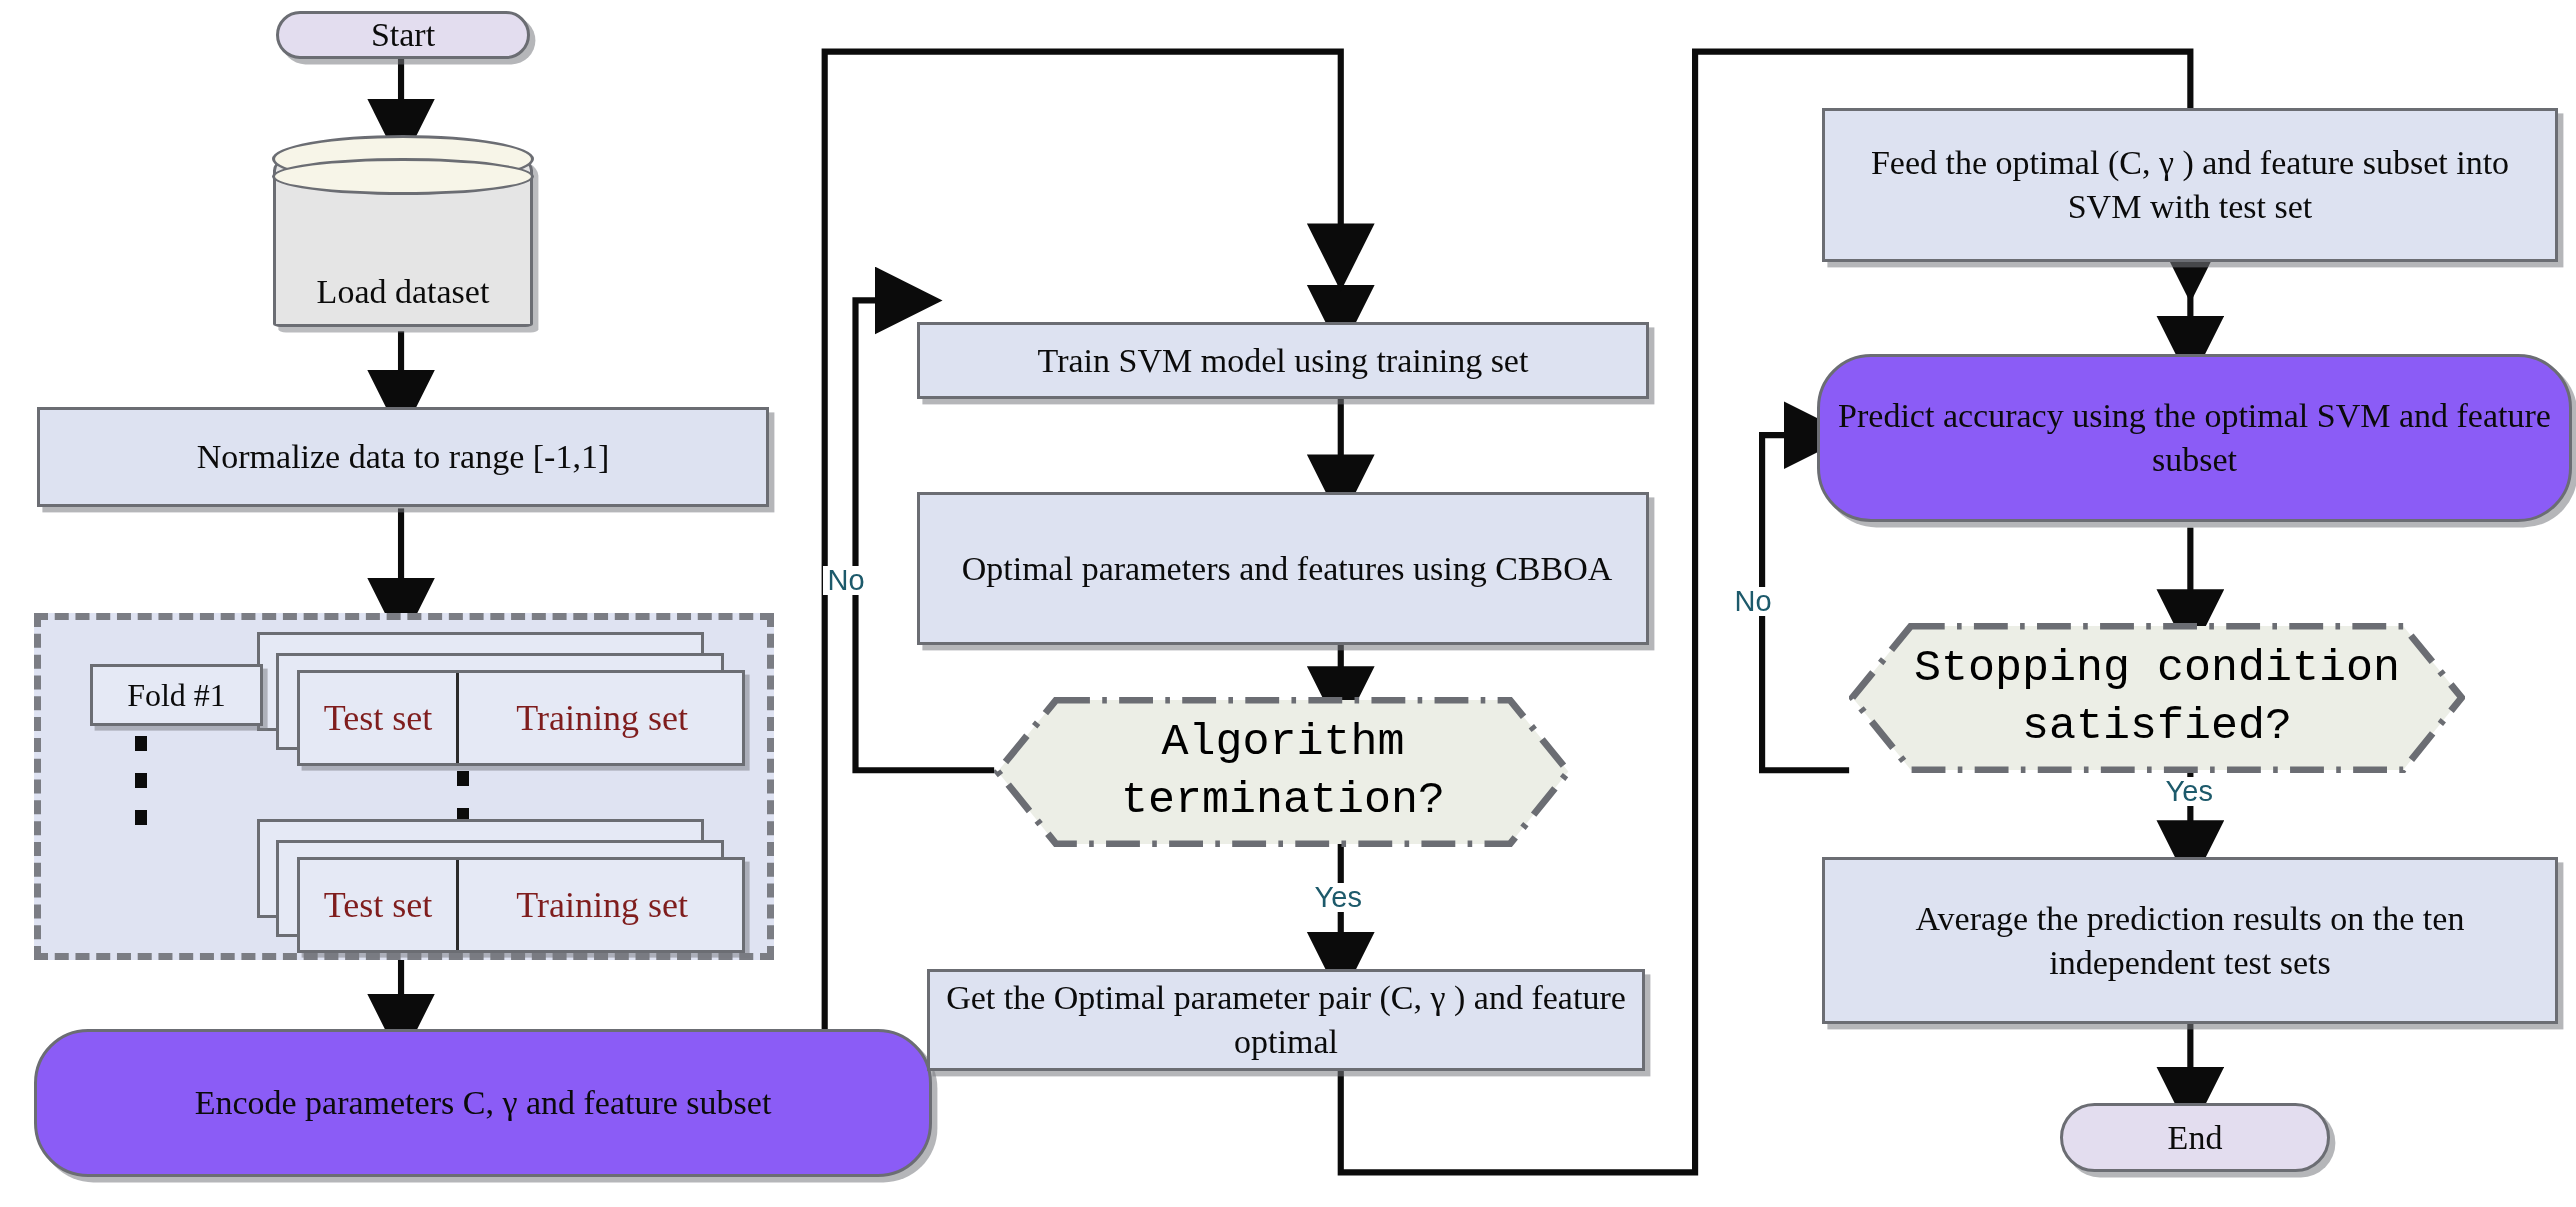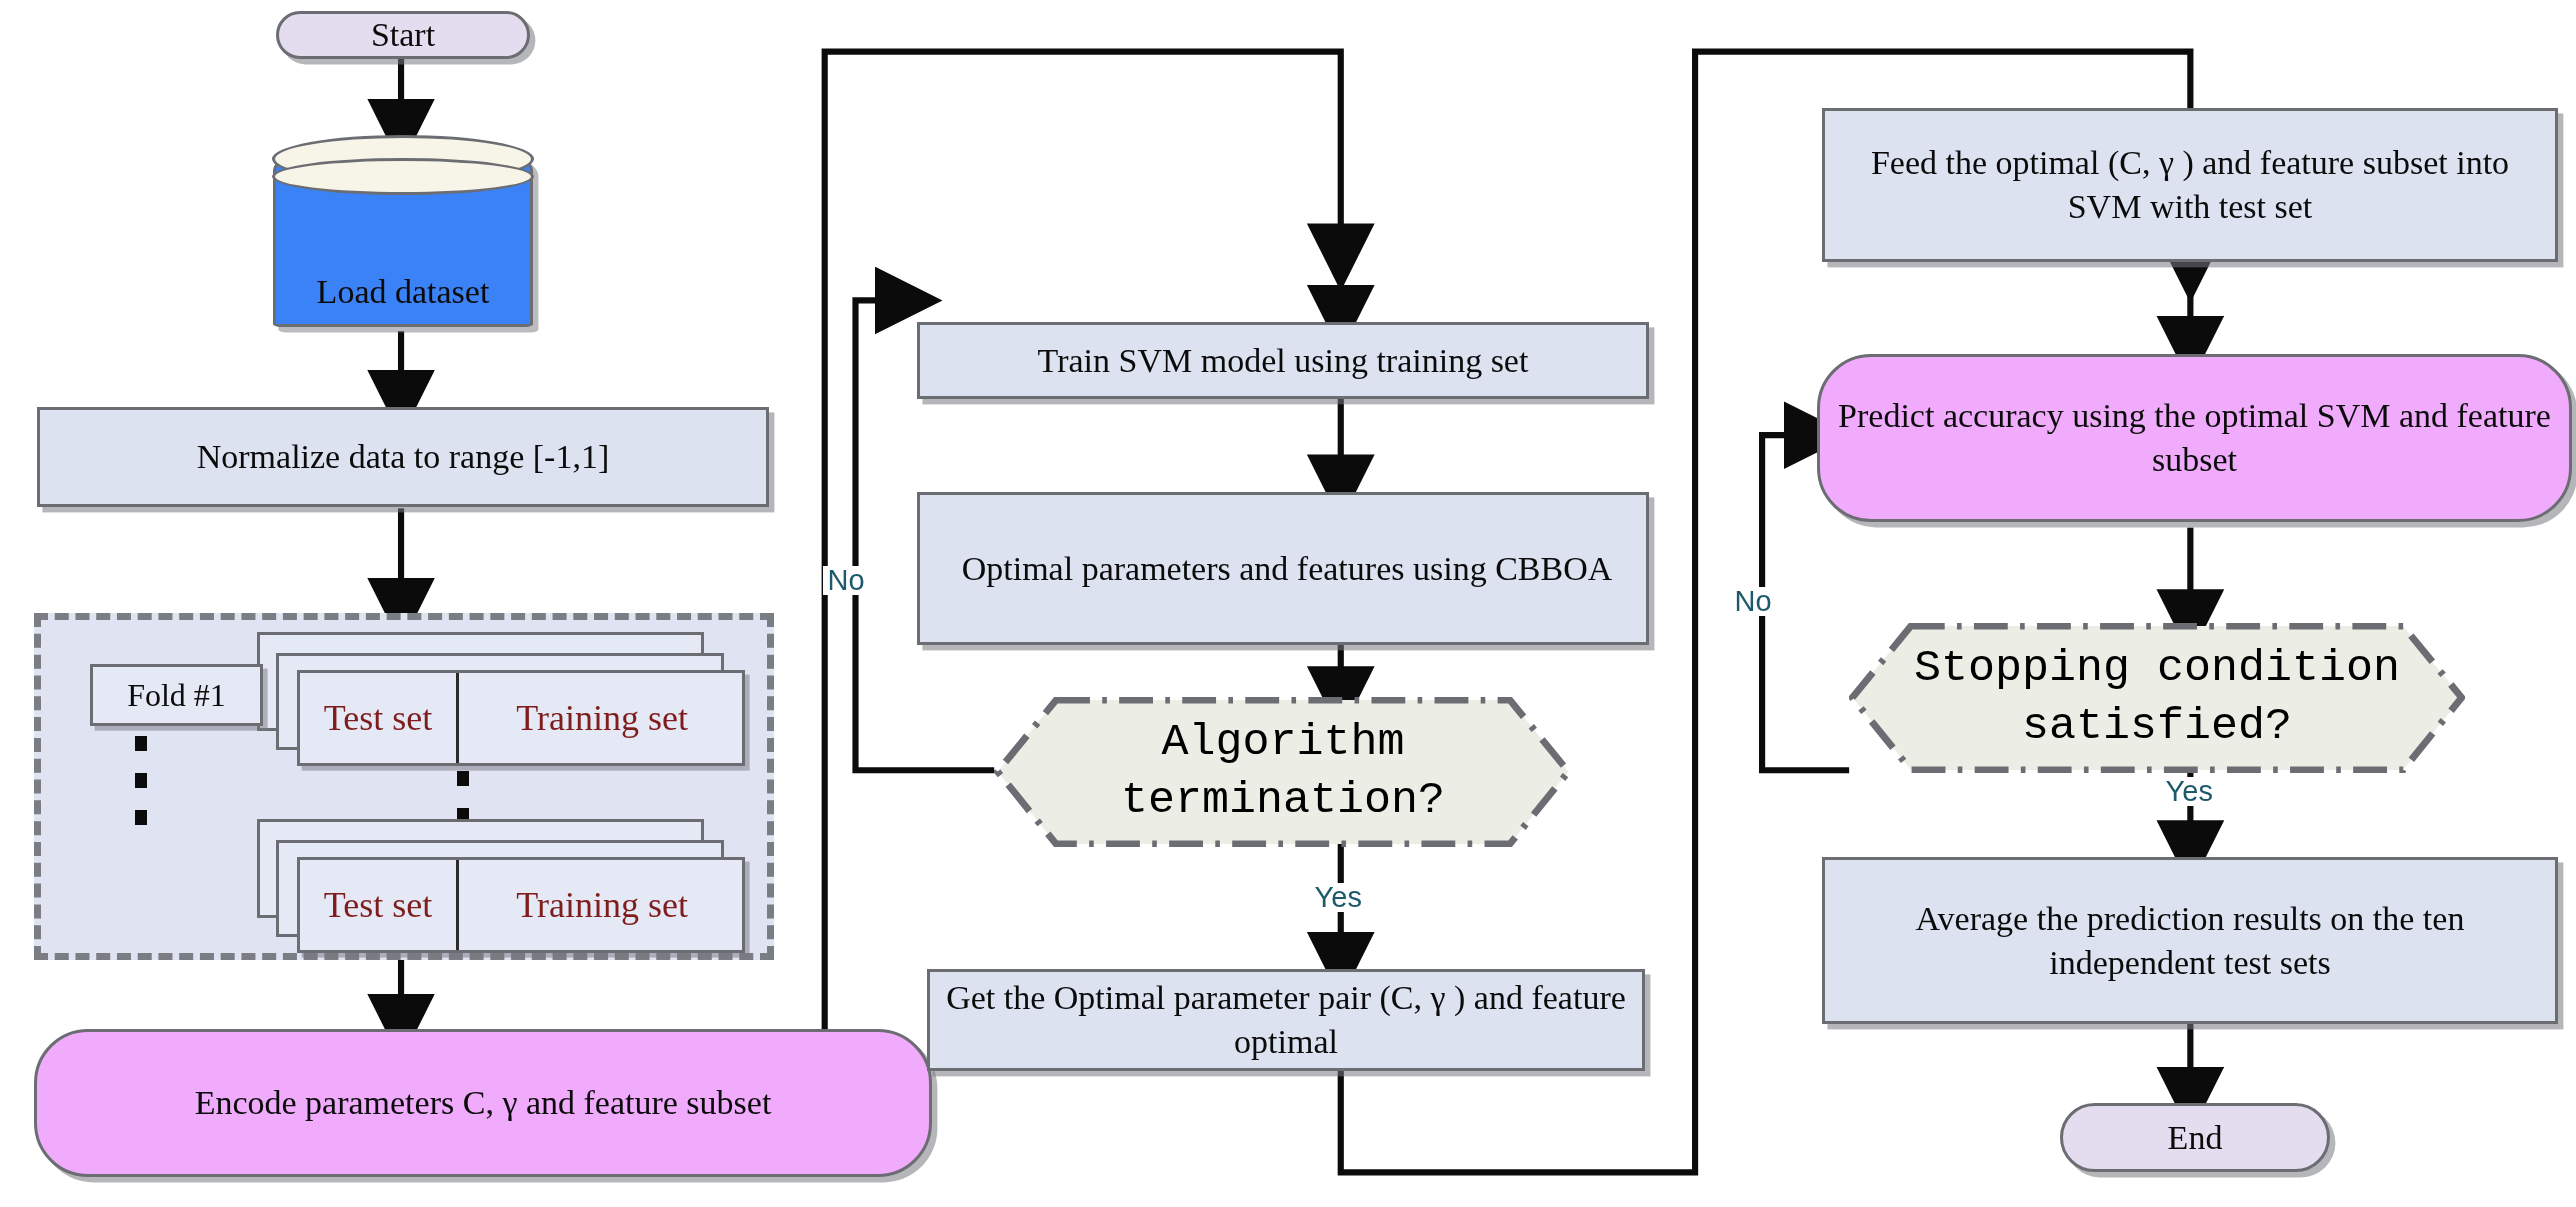--- a/index.html
+++ b/index.html
@@ -25,29 +25,29 @@
   
   .term{
     background:#e3ddef;
     border:3.9px solid #6b6d73;
     border-radius:46px;
     box-shadow:5.4px 5.4px 0 0 rgba(120,122,128,.55);
     font-size:34px;
   }
   
   .round-cream{
-    background:#f0abfc;
+    background:#8b5cf6;
     border:3.9px solid #6b6d73;
     border-radius:54px;
     box-shadow:5.4px 5.4px 0 0 rgba(120,122,128,.55);
     font-size:34px;
   }
   
   .db{
-    background:#3b82f6;
+    background:#e5e5e5;
     border:3.9px solid #6b6d73;
     border-radius:50% 50% 7.7px 7.7px / 18% 18% 3.1px 3.1px;
     box-shadow:5.4px 5.4px 0 0 rgba(120,122,128,.5);
     font-size:34px;
     align-items:flex-end;
   }
   .db .txt{padding-bottom:10.8px;}
   .db .lid{
     position:absolute;left:-3.9px;right:-3.9px;top:-3.9px;height:48px;
     border:3.9px solid #6b6d73;border-radius:50%;

